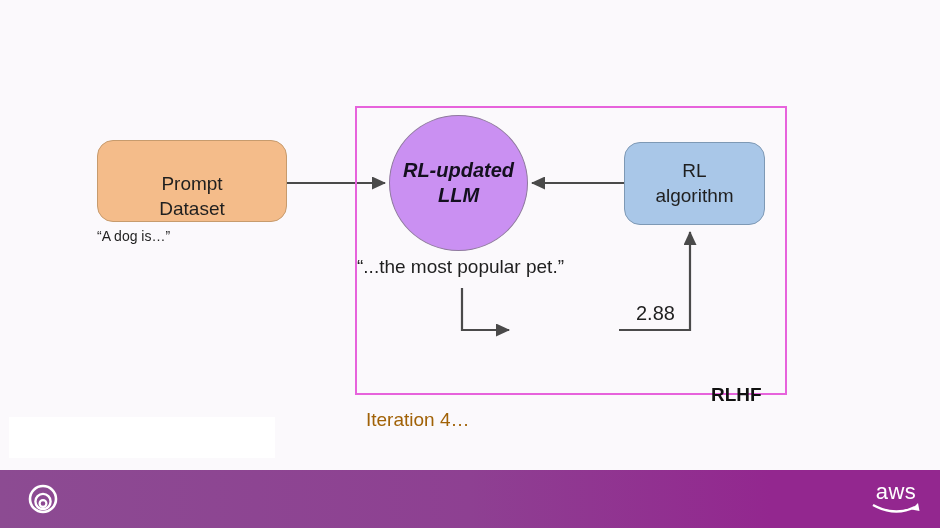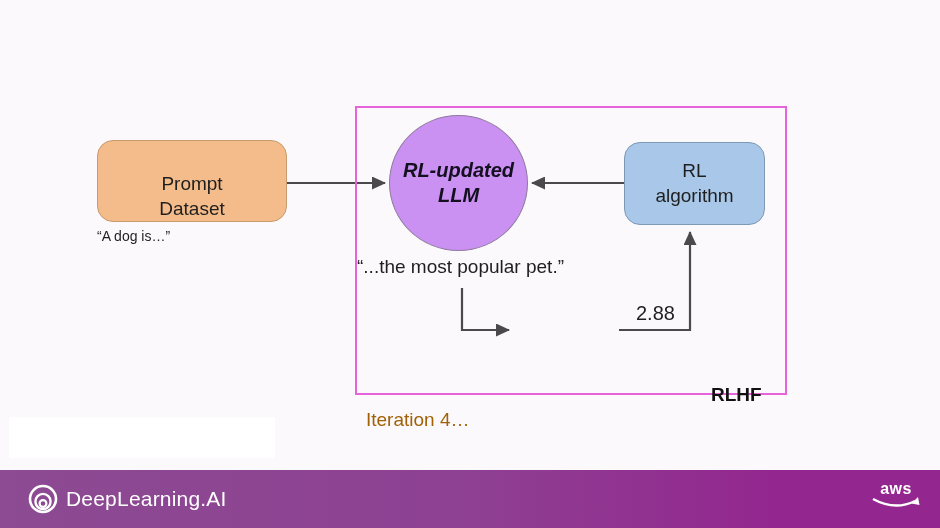--- a/index.html
+++ b/index.html
@@ -78,21 +78,21 @@
     left:0; bottom:0; width:940px; height:58px;
     background:linear-gradient(90deg,
       var(--footer-gradient-left,#8c4b92) 0%,
       #8e4092 50%,
       var(--footer-gradient-right,#93278f) 82%);
     display:flex; align-items:center;
   }
   .dl-brand { display:flex; align-items:center; gap:8px; margin-left:28px; color:#fff; }
   .dl-brand .wordmark { font-size:21px; letter-spacing:0.2px; }
   .aws-logo { position:absolute; right:20px; top:11px; width:48px; text-align:center; color:#fff; }
-  .aws-logo .aws-text { font-size:16px; font-weight:bold; line-height:1; letter-spacing:0.5px; }
+  .aws-logo .aws-text { font-size:22px; font-weight:normal; line-height:1; letter-spacing:0.5px; }
 </style>
 </head>
 <body>
 
 <div class="slide">
 
 
   <svg class="abs arrows" width="940" height="528" viewBox="0 0 940 528">
     <defs>
       <marker id="ah" markerUnits="userSpaceOnUse" markerWidth="15" markerHeight="13" refX="13" refY="6.5" orient="auto">
@@ -129,21 +129,20 @@
 
   <div class="abs white-panel"></div>
 
   <div class="abs footer">
     <div class="dl-brand">
       <svg width="30" height="30" viewBox="0 0 30 30">
         <circle cx="15" cy="15" r="13" fill="none" stroke="#ffffff" stroke-width="2.6"></circle>
         <circle cx="15" cy="17.5" r="7.6" fill="none" stroke="#ffffff" stroke-width="2.4"></circle>
         <circle cx="15" cy="19.5" r="3.4" fill="none" stroke="#ffffff" stroke-width="2.2"></circle>
       </svg>
-      <span class="wordmark">DeepLearning.AI</span>
     </div>
     <div class="aws-logo">
       <div class="aws-text">aws</div>
       <svg width="48" height="14" viewBox="0 0 48 14">
         <path d="M1,2 Q23,14 43,4" fill="none" stroke="#ffffff" stroke-width="2.4"></path>
         <path d="M46,0 L47.5,8 L39.5,6.5 Z" fill="#ffffff"></path>
       </svg>
     </div>
   </div>
 

